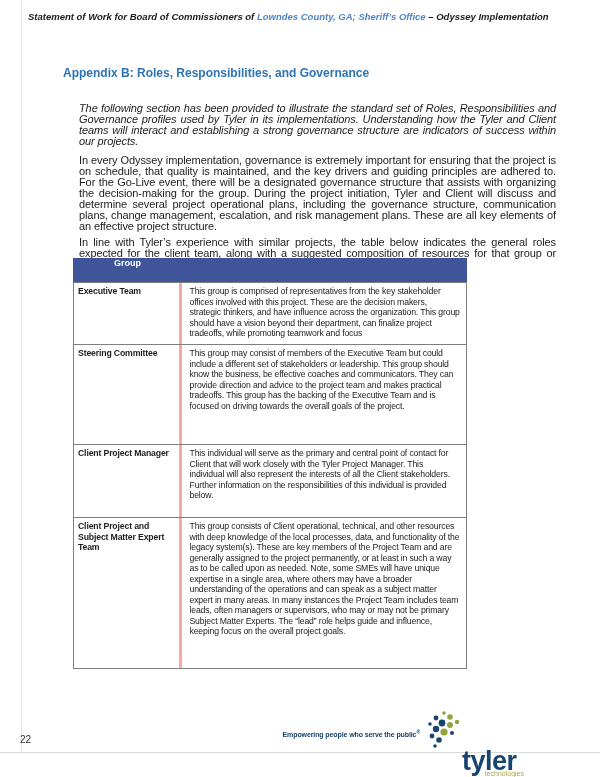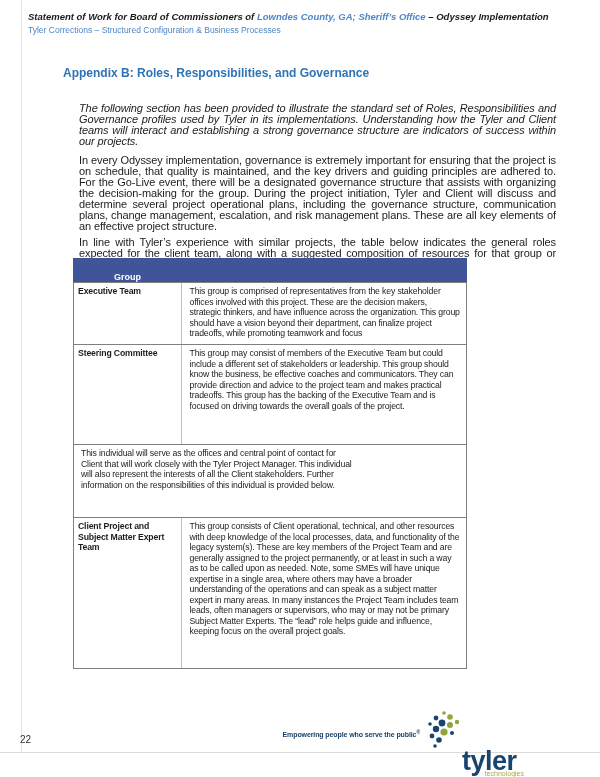--- a/index.html
+++ b/index.html
@@ -20,27 +20,27 @@
   .sec-title{position:absolute;left:63px;top:66px;width:480px;margin:0;
     font-size:12px;font-weight:bold;color:#2e74b5;}
   .para{position:absolute;left:63px;width:477px;margin:16px;
     font-size:11px;line-height:11px;text-align:justify;letter-spacing:-0.1px;color:#1c1c1c;}
   .intro{top:87px;font-style:italic;}
   .p2{top:139px;}
   .p3{top:221px;}
 
   
   .gov-table{position:absolute;left:73px;top:258px;width:394px;}
-  .thead{display:flex;background:#3f5499;color:#ffffff;height:24px;align-items:flex-end;
+  .thead{display:flex;background:#3f5499;color:#ffffff;height:24px;align-items:flex-start;
     font-size:9px;font-weight:bold;gap:36px;}
   .th-group{width:109px;text-align:center;}
   .th-comp{width:285px;text-align:center;}
   .trow{display:flex;border:1px solid #7f7f7f;border-top:none;box-sizing:border-box;}
   .trow.first{border-top:1px solid #7f7f7f;}
-  .cell-group{width:109px;box-sizing:border-box;border-right:1px solid #fca5a5;
+  .cell-group{width:109px;box-sizing:border-box;border-right:3px solid #fca5a5;
     padding:3px 4px 3px 4px;font-size:8.7px;font-weight:bold;line-height:10.5px;letter-spacing:-0.15px;}
   .cell-comp{width:285px;box-sizing:border-box;
     padding:3px 6px 4px 7px;font-size:8.7px;line-height:10.5px;letter-spacing:-0.15px;}
   .r1{min-height:63px;} .r2{min-height:100px;} .r3{min-height:73px;} .r4{min-height:151px;}
 
   
   .page-num{position:absolute;left:20px;top:734px;font-size:10px;color:#333;}
   .tagline{position:absolute;left:230px;top:729px;width:190px;text-align:right;
     font-size:7px;font-weight:bold;color:#1b4065;letter-spacing:-0.1px;}
   .tagline sup{font-size:5px;}
@@ -51,42 +51,42 @@
 </style>
 </head>
 <body>
 
 <div class="page">
   <div class="vline"></div>
   <div class="bottomline"></div>
 
   <div class="doc-header">
     <div class="hl1"><span>Statement of Work for Board of Commissioners of </span><span class="blue">Lowndes County, GA; Sheriff’s Office</span><span> – Odyssey Implementation</span></div>
-    <div class="hl2">Tyler Corrections – Structured Configuration &amp; Business Processes</div>
   </div>
 
   <h2 class="sec-title">Appendix B: Roles, Responsibilities, and Governance</h2>
   <p class="para intro">The following section has been provided to illustrate the standard set of Roles, Responsibilities and Governance profiles used by Tyler in its implementations. Understanding how the Tyler and Client teams will interact and establishing a strong governance structure are indicators of success within our projects.</p>
   <p class="para p2">In every Odyssey implementation, governance is extremely important for ensuring that the project is on schedule, that quality is maintained, and the key drivers and guiding principles are adhered to.  For the Go-Live event, there will be a designated governance structure that assists with organizing the decision-making for the group.  During the project initiation, Tyler and Client will discuss and determine several project operational plans, including the governance structure, communication plans, change management, escalation, and risk management plans. These are all key elements of an effective project structure.</p>
   <p class="para p3">In line with Tyler’s experience with similar projects, the table below indicates the general roles expected for the client team, along with a suggested composition of resources for that group or individual.</p>
 
   <div class="gov-table">
     <div class="thead">
       <div class="th-group">Group</div>
     </div>
     <div class="trow first r1">
       <div class="cell-group">Executive Team</div>
       <div class="cell-comp">This group is comprised of representatives from the key stakeholder offices involved with this project. These are the decision makers, strategic thinkers, and have influence across the organization. This group should have a vision beyond their department, can finalize project tradeoffs, while promoting teamwork and focus</div>
     </div>
     <div class="trow r2">
       <div class="cell-group">Steering Committee</div>
       <div class="cell-comp">This group may consist of members of the Executive Team but could include a different set of stakeholders or leadership. This group should know the business, be effective coaches and communicators. They can provide direction and advice to the project team and makes practical tradeoffs. This group has the backing of the Executive Team and is focused on driving towards the overall goals of the project.</div>
     </div>
     <div class="trow r3">
-      <div class="cell-comp">This individual will serve as the offices and central point of contact for Client that will work closely with the Tyler Project Manager.  This individual will also represent the interests of all the Client stakeholders.  Further information on the responsibilities of this individual is provided below.</div>
+      <div class="cell-group">Client Project Manager</div>
+      <div class="cell-comp">This individual will serve as the primary and central point of contact for Client that will work closely with the Tyler Project Manager.  This individual will also represent the interests of all the Client stakeholders.  Further information on the responsibilities of this individual is provided below.</div>
     </div>
     <div class="trow r4">
       <div class="cell-group">Client Project and Subject Matter Expert Team</div>
       <div class="cell-comp">This group consists of Client operational, technical, and other resources with deep knowledge of the local processes, data, and functionality of the legacy system(s). These are key members of the Project Team and are generally assigned to the project permanently, or at least in such a way as to be called upon as needed. Note, some SMEs will have unique expertise in a single area, where others may have a broader understanding of the operations and can speak as a subject matter expert in many areas. In many instances the Project Team includes team leads, often managers or supervisors, who may or may not be primary Subject Matter Experts. The “lead” role helps guide and influence, keeping focus on the overall project goals.</div>
     </div>
   </div>
 
   <div class="page-num">22</div>
 
   <div class="tagline"><span>Empowering people who serve the public</span><sup>®</sup></div>

